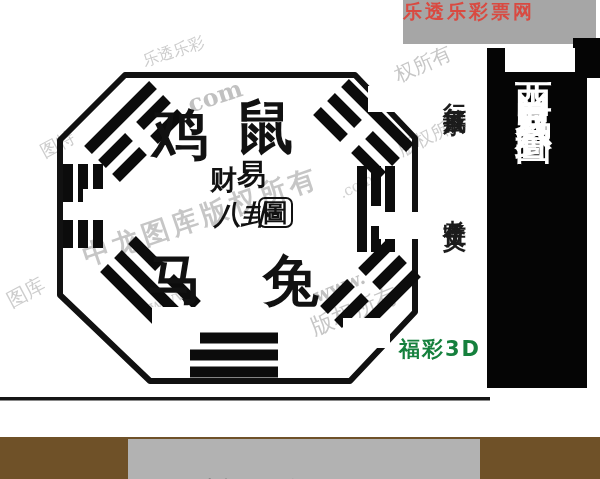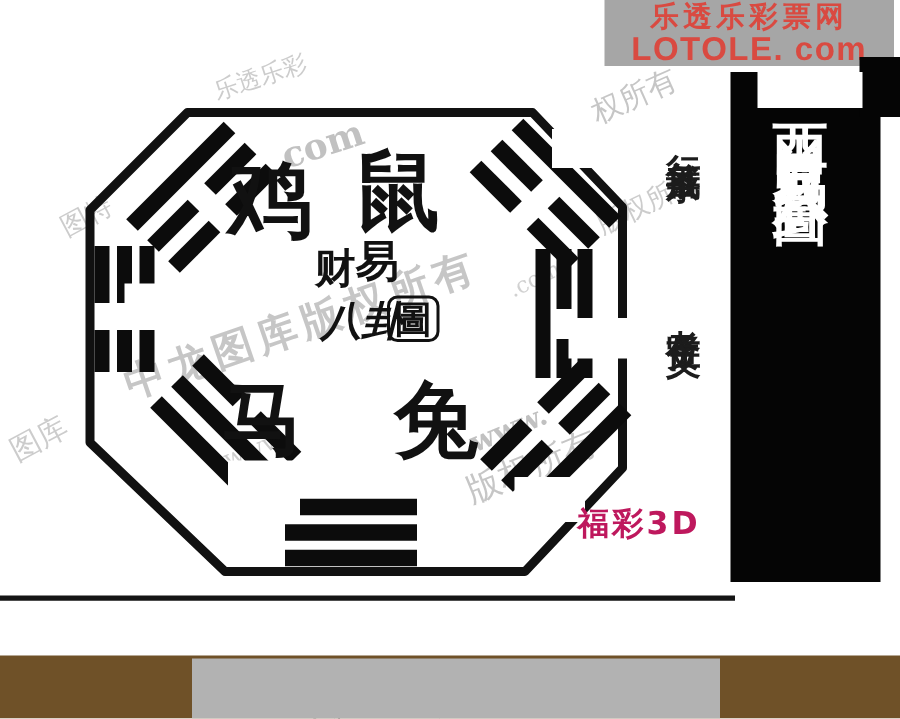--- a/index.html
+++ b/index.html
@@ -16,22 +16,22 @@
   .w5{left:336px;top:186px;font-size:15px;transform:rotate(-26deg);opacity:.4;}
   .w6{left:78px;top:240px;font-size:27px;font-weight:bold;letter-spacing:4px;transform:rotate(-19deg);opacity:.5;}
   .w7{left:310px;top:286px;font-size:19px;font-weight:bold;transform:rotate(-22deg);}
   .w8{left:306px;top:314px;font-size:23px;transform:rotate(-22deg);opacity:.5;}
   .w9{left:36px;top:142px;font-size:18px;transform:rotate(-28deg);opacity:.45;}
   .w10{left:2px;top:290px;font-size:20px;transform:rotate(-28deg);opacity:.45;}
   .w11{left:146px;top:298px;font-size:16px;transform:rotate(-22deg);opacity:.45;}
   
   #diagram{position:absolute;left:0;top:0;z-index:2;}
   
-  .logo{left:403px;top:0;width:193px;height:44px;background:#a6a6a6;text-align:center;
-        font-family:Liberation Sans, sans-serif;color:#d94a41;z-index:3;}
+  .logo{left:403px;top:0;width:193px;height:44px;background:#a6a6a6;
+        font-family:Liberation Serif, serif;color:#d94a41;z-index:3;}
   .logo .l1{font-size:19px;font-weight:bold;letter-spacing:3px;line-height:21px;margin-top:1px;}
   .logo .l2{font-size:22px;font-weight:bold;letter-spacing:1px;line-height:21px;}
   
   .panel{left:487px;top:48px;width:100px;height:340px;background:#050505;z-index:3;}
   .panel-title{position:absolute;left:28px;top:5px;writing-mode:vertical-rl;text-orientation:upright;
         color:#ffffff;font-size:37px;font-weight:bold;letter-spacing:8px;line-height:1;
         font-family:"DejaVu Serif",serif;}
   .corner-black{left:573px;top:38px;width:27px;height:40px;background:#050505;z-index:4;}
   .notch{left:505px;top:48px;width:70px;height:24px;background:#ffffff;z-index:5;}
   
@@ -45,21 +45,21 @@
   .rat{left:236px;top:98px;font-size:58px;}
   .horse{left:148px;top:252px;font-size:54px;}
   .rabbit{left:263px;top:252px;font-size:56px;}
   
   .cc{color:#111;font-weight:bold;line-height:1;z-index:3;font-family:"DejaVu Serif",serif;}
   .c1{left:210px;top:166px;font-size:27px;}
   .c2{left:237px;top:160px;font-size:29px;}
   .c3{left:214px;top:201px;font-size:27px;font-style:italic;}
   .seal{left:258px;top:197px;font-size:25px;border:2px solid #111;border-radius:7px;padding:1px 3px;}
   
-  .lotto{left:385px;top:337px;width:110px;z-index:3;color:#be185d;
+  .lotto{left:385px;top:337px;width:110px;text-align:center;z-index:3;color:#15803d;
         font-family:"DejaVu Sans",sans-serif;font-weight:900;}
   .lotto .ln{font-size:21px;letter-spacing:2px;line-height:24px;}
   .lotto .li{font-size:23px;letter-spacing:2px;line-height:25px;}
   
   .bar{left:0;top:437px;width:600px;height:42px;background:#6f5128;z-index:3;}
   .cbox{left:128px;top:439px;width:352px;height:40px;background:#b2b2b2;z-index:4;
         text-align:center;color:#111;font-weight:bold;font-size:17px;line-height:19px;
         font-family:"Liberation Serif",serif;white-space:pre;padding-top:1px;box-sizing:border-box;}
 </style>
 </head>
@@ -131,21 +131,20 @@
     <rect x="368" y="86" width="42" height="26"></rect>
     <rect x="83" y="189" width="54" height="27"></rect>
     <rect x="379" y="212" width="46" height="27"></rect>
     <rect x="152" y="307" width="48" height="38"></rect>
     <rect x="343" y="318" width="47" height="30"></rect>
   </g>
 </svg>
 
 <div class="abs logo">
   <div class="l1">乐透乐彩票网</div>
-  <div class="l2">LOTOLE. com</div>
 </div>
 
 <div class="abs panel">
   <div class="panel-title"><span>酉</span><span>肖财易八卦圖</span></div>
 </div>
 <div class="abs corner-black"></div>
 <div class="abs notch"></div>
 
 <div class="abs virtue vt">行善戒杀</div>
 <div class="abs virtue vb">孝贤仁义</div>

